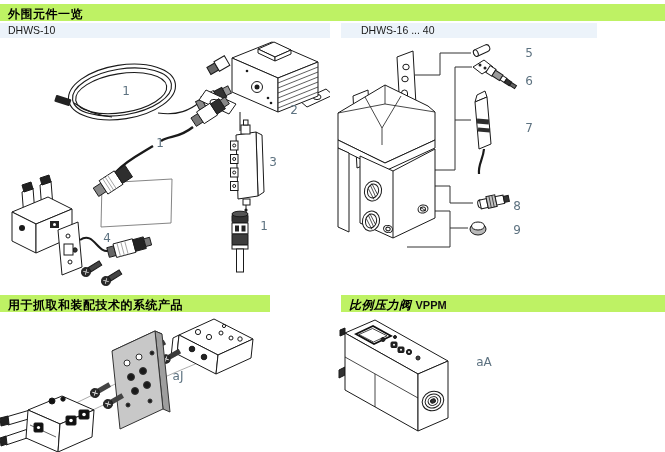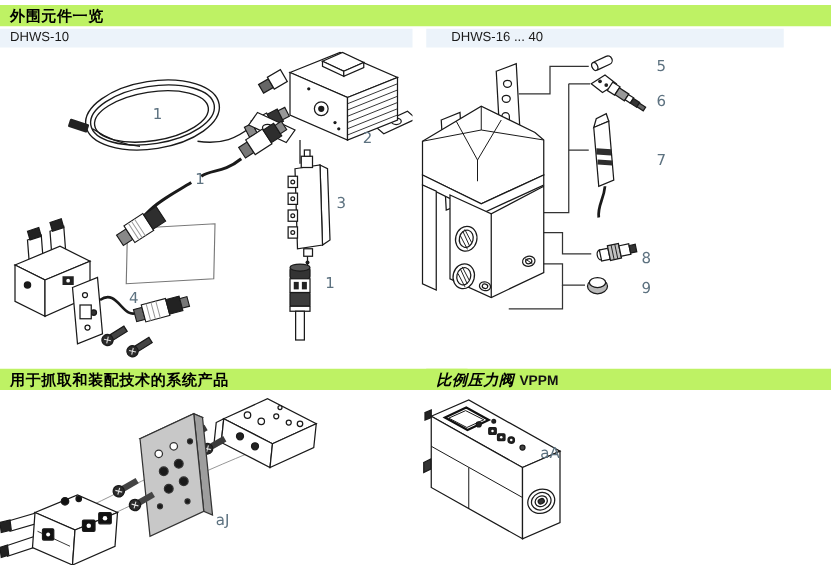--- a/index.html
+++ b/index.html
@@ -18,24 +18,24 @@
 </style>
 </head>
 <body>
 
 <div class="band" style="left:0;top:4px;width:665px;">
   <span class="t">外围元件一览</span>
 </div>
 <div class="subband" style="left:0;top:23px;width:330px;">
   <span>DHWS-10</span>
 </div>
-<div class="subband" style="left:341px;top:23px;width:286px;padding-left:20px;">
+<div class="subband" style="left:341px;top:23px;width:256px;padding-left:20px;">
   <span>DHWS-16 ... 40</span>
 </div>
-<div class="band" style="left:0;top:295px;width:374px;">
+<div class="band" style="left:0;top:295px;width:270px;">
   <span class="t">用于抓取和装配技术的系统产品</span>
 </div>
 <div class="band" style="left:341px;top:295px;width:324px;">
   <span class="t" style="display:inline;font-style:italic;">比例压力阀</span><span class="code">VPPM</span>
 </div>
 
 <svg class="fig" style="left:0;top:40px;" width="330" height="250" viewBox="0 0 330 250">
 
   <g stroke="#1a1a1a" fill="none" stroke-width="1.1">
     <ellipse cx="122" cy="52" rx="54" ry="27" transform="rotate(-9 122 52)"></ellipse>
@@ -359,14 +359,14 @@
 <span class="callout" style="left:273px;top:162px">3</span>
 <span class="callout" style="left:264px;top:226px">1</span>
 <span class="callout" style="left:107px;top:238px">4</span>
 
 <span class="callout" style="left:529px;top:53px">5</span>
 <span class="callout" style="left:529px;top:81px">6</span>
 <span class="callout" style="left:529px;top:128px">7</span>
 <span class="callout" style="left:517px;top:206px">8</span>
 <span class="callout" style="left:517px;top:230px">9</span>
 
-<span class="callout" style="left:178px;top:416px">aJ</span>
-<span class="callout" style="left:440px;top:362px">aA</span>
+<span class="callout" style="left:178px;top:376px">aJ</span>
+<span class="callout" style="left:484px;top:362px">aA</span>
 
 </body></html>

